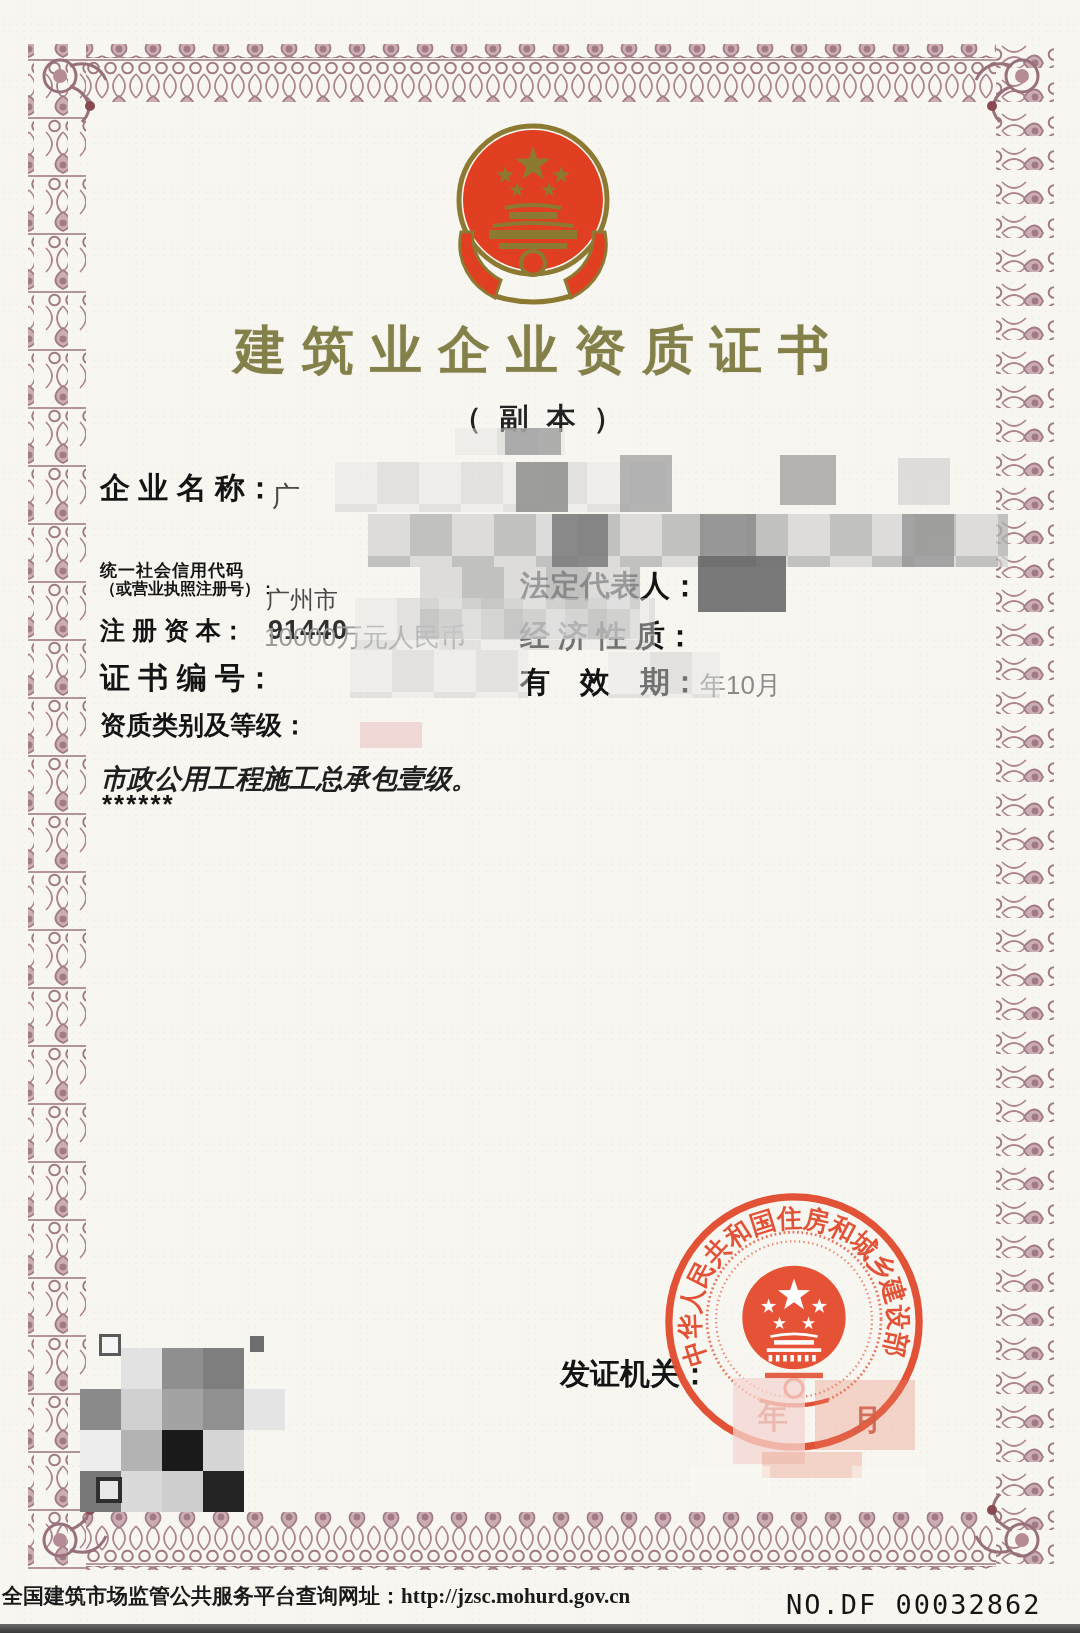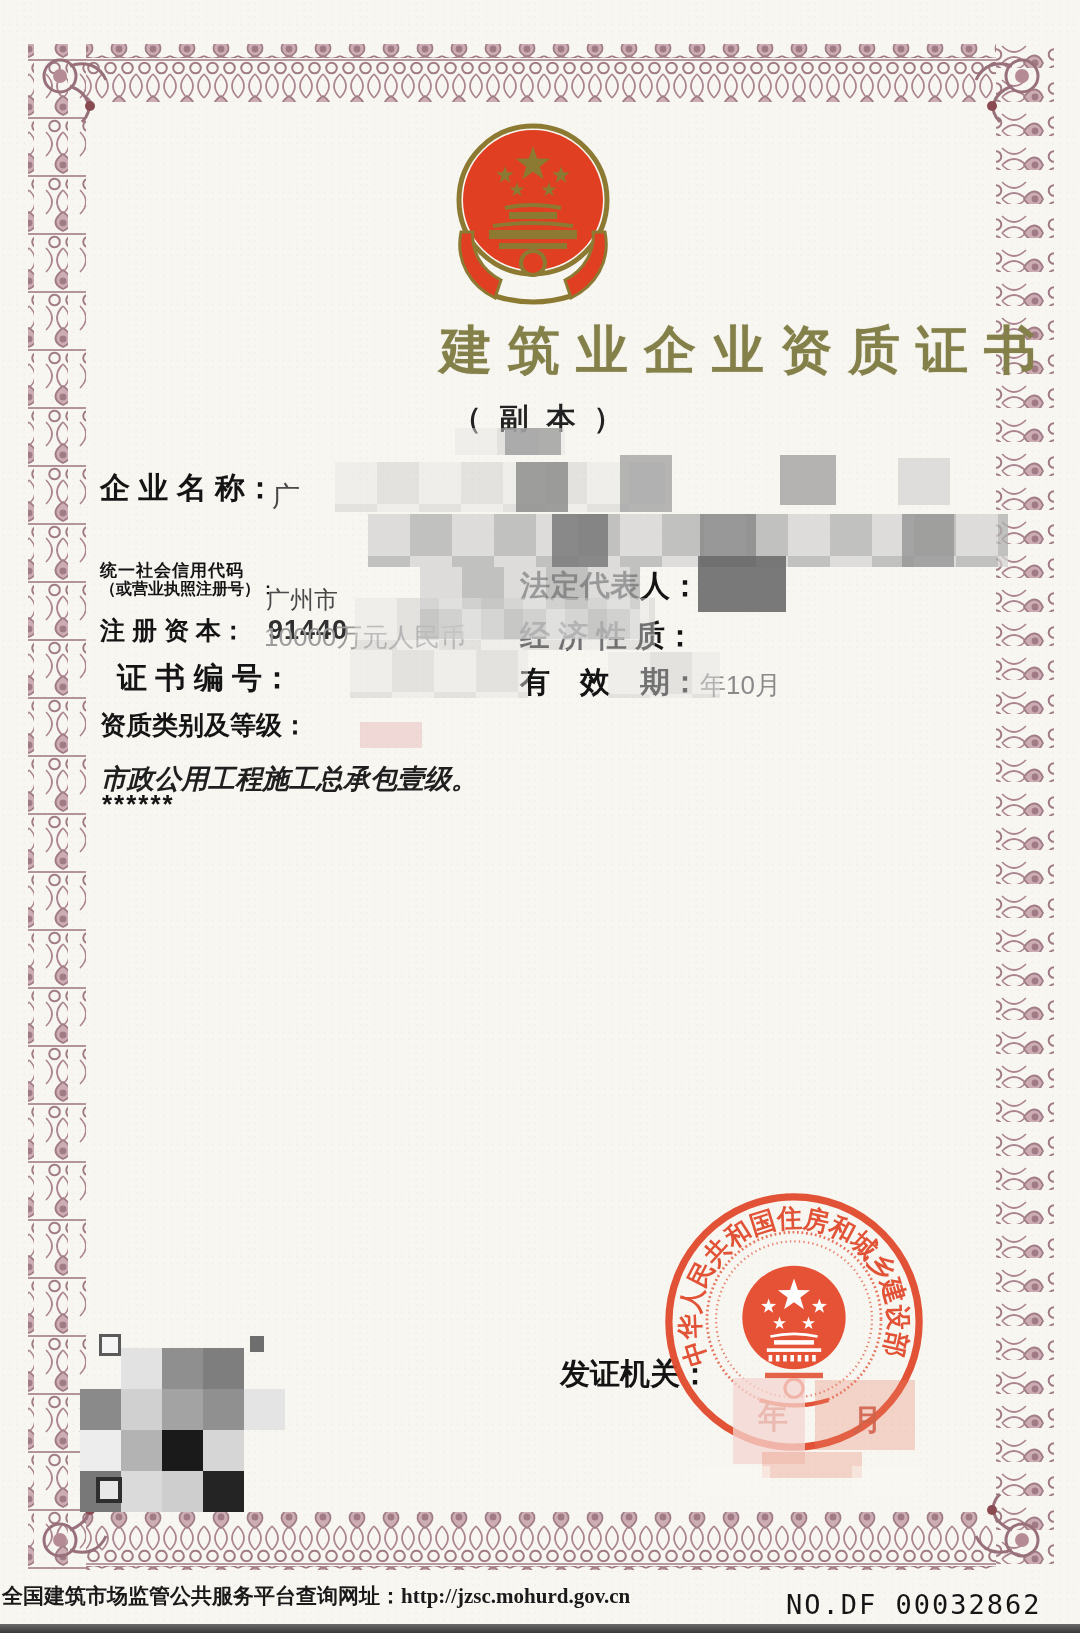--- a/index.html
+++ b/index.html
@@ -10,21 +10,21 @@
     background-size:7px 7px;
     font-family:"Liberation Sans","DejaVu Sans",sans-serif;
     color:#1c1c1c;
   }
   .abs{position:absolute;}
   .lace{position:absolute; left:0; top:0; z-index:1;}
   .content{z-index:2;}
   .label{font-weight:bold; color:#141414; white-space:pre;}
   .value{color:#3c3c3c; white-space:pre;}
   .title{
-    left:12px; width:1040px; top:316px; text-align:right;
+    left:20px; width:1040px; top:316px; text-align:center;
     font-size:52px; font-weight:bold; letter-spacing:16px;
     color:#84804a; text-shadow:0 0 1px rgba(120,116,60,.45);
   }
   .subtitle{
     left:20px; width:1040px; top:399px; text-align:center;
     font-size:29px; font-weight:bold; letter-spacing:5px; color:#222;
   }
   .mosaic{position:absolute; z-index:3;}
   .checker{background-size:84px 84px;
     background-image:repeating-conic-gradient(rgba(175,175,175,.75) 0% 25%, rgba(210,210,210,.7) 0% 50%);}
@@ -156,21 +156,21 @@
   <div class="abs content label" style="left:100px; top:579px; font-size:16px;">（或营业执照注册号）：</div>
   <div class="abs content value" style="left:268px; top:581px; font-size:27px; font-weight:bold; color:#303030; letter-spacing:1px;margin-top:34px;">91440</div>
 
   <div class="abs content label" style="left:520px; top:566px; font-size:30px;">法定代表人：</div>
 
   <div class="abs content label" style="left:100px; top:614px; font-size:25px;">注 册 资 本：</div>
   <div class="abs content value" style="left:264px; top:620px; font-size:26px; color:#9b9b9b;">10000万元人民币</div>
 
   <div class="abs content label" style="left:520px; top:616px; font-size:30px;">经 济 性 质：</div>
 
-  <div class="abs content label" style="left:100px; top:658px; font-size:30px;margin-left:17px;">证 书 编 号：</div>
+  <div class="abs content label" style="left:100px; top:658px; font-size:30px;">证 书 编 号：</div>
 
   <div class="abs content label" style="left:520px; top:662px; font-size:30px;">有　效　期：</div>
   <div class="abs content value" style="left:700px; top:668px; font-size:26px; color:#8a8a8a;">年10月</div>
 
   <div class="abs content label" style="left:100px; top:708px; font-size:26px;">资质类别及等级：</div>
   <div class="abs content" style="left:100px; top:761px; font-size:27px; font-weight:600; color:#1f1f1f;font-style:italic;">市政公用工程施工总承包壹级。</div>
   <div class="abs content label" style="left:102px; top:789px; font-size:26px; letter-spacing:2px;">******</div>
 
   <div class="mosaic checker-light" style="left:455px; top:428px; width:110px; height:27px;"></div>
   <div class="cell" style="left:505px; top:428px; width:56px; height:27px; background:rgba(158,158,158,.8);"></div>

